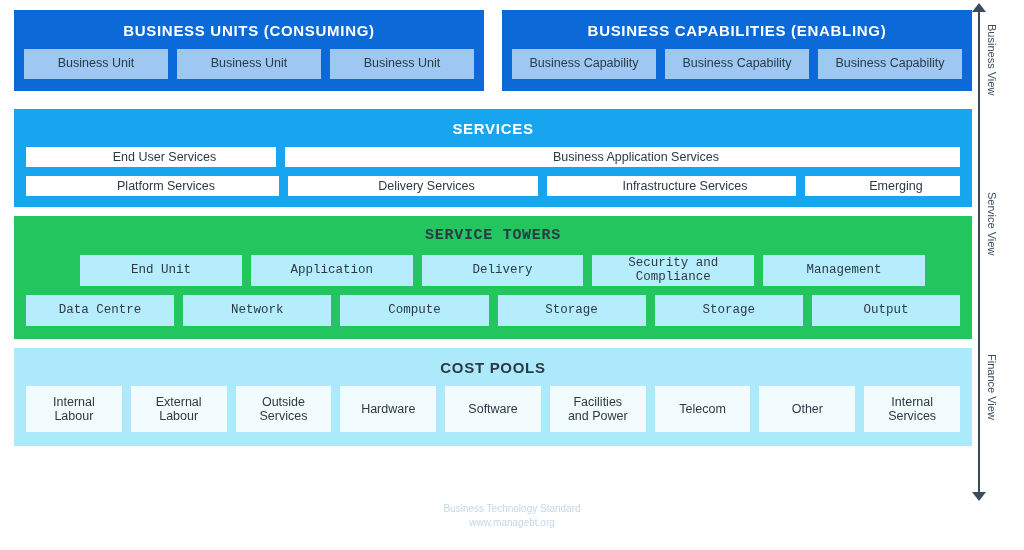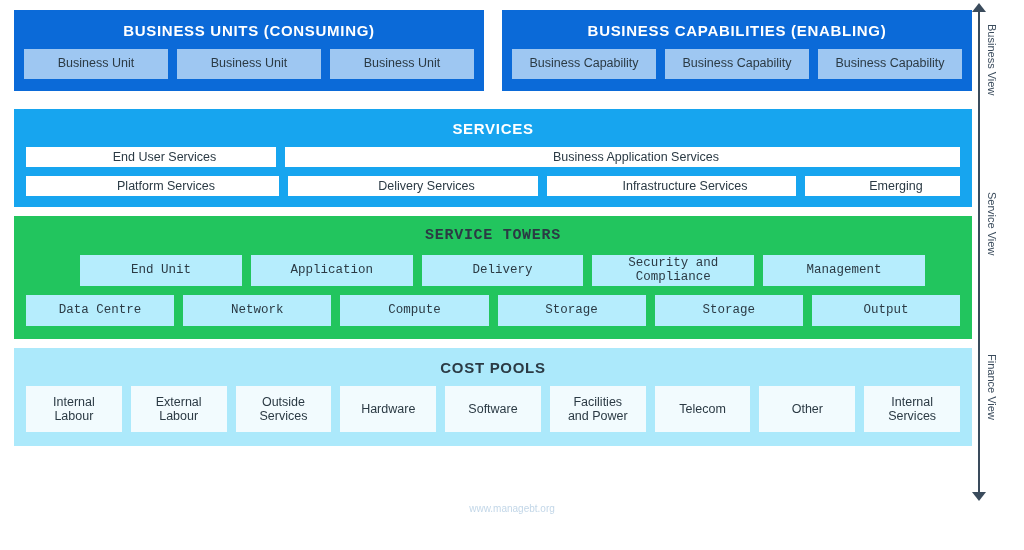--- a/index.html
+++ b/index.html
@@ -266,16 +266,17 @@
   <div class="axis">
     <div class="axis-line"></div>
     <div class="axis-arrow up"></div>
     <div class="axis-arrow down"></div>
     <div class="axis-label l0">Business View</div>
     <div class="axis-label l1">Service View</div>
     <div class="axis-label l2">Finance View</div>
   </div>
 
   <div class="footer">
+    <div>Business Technology Standard</div>
     <div>www.managebt.org</div>
   </div>
 
 </div>
 
 </body></html>

